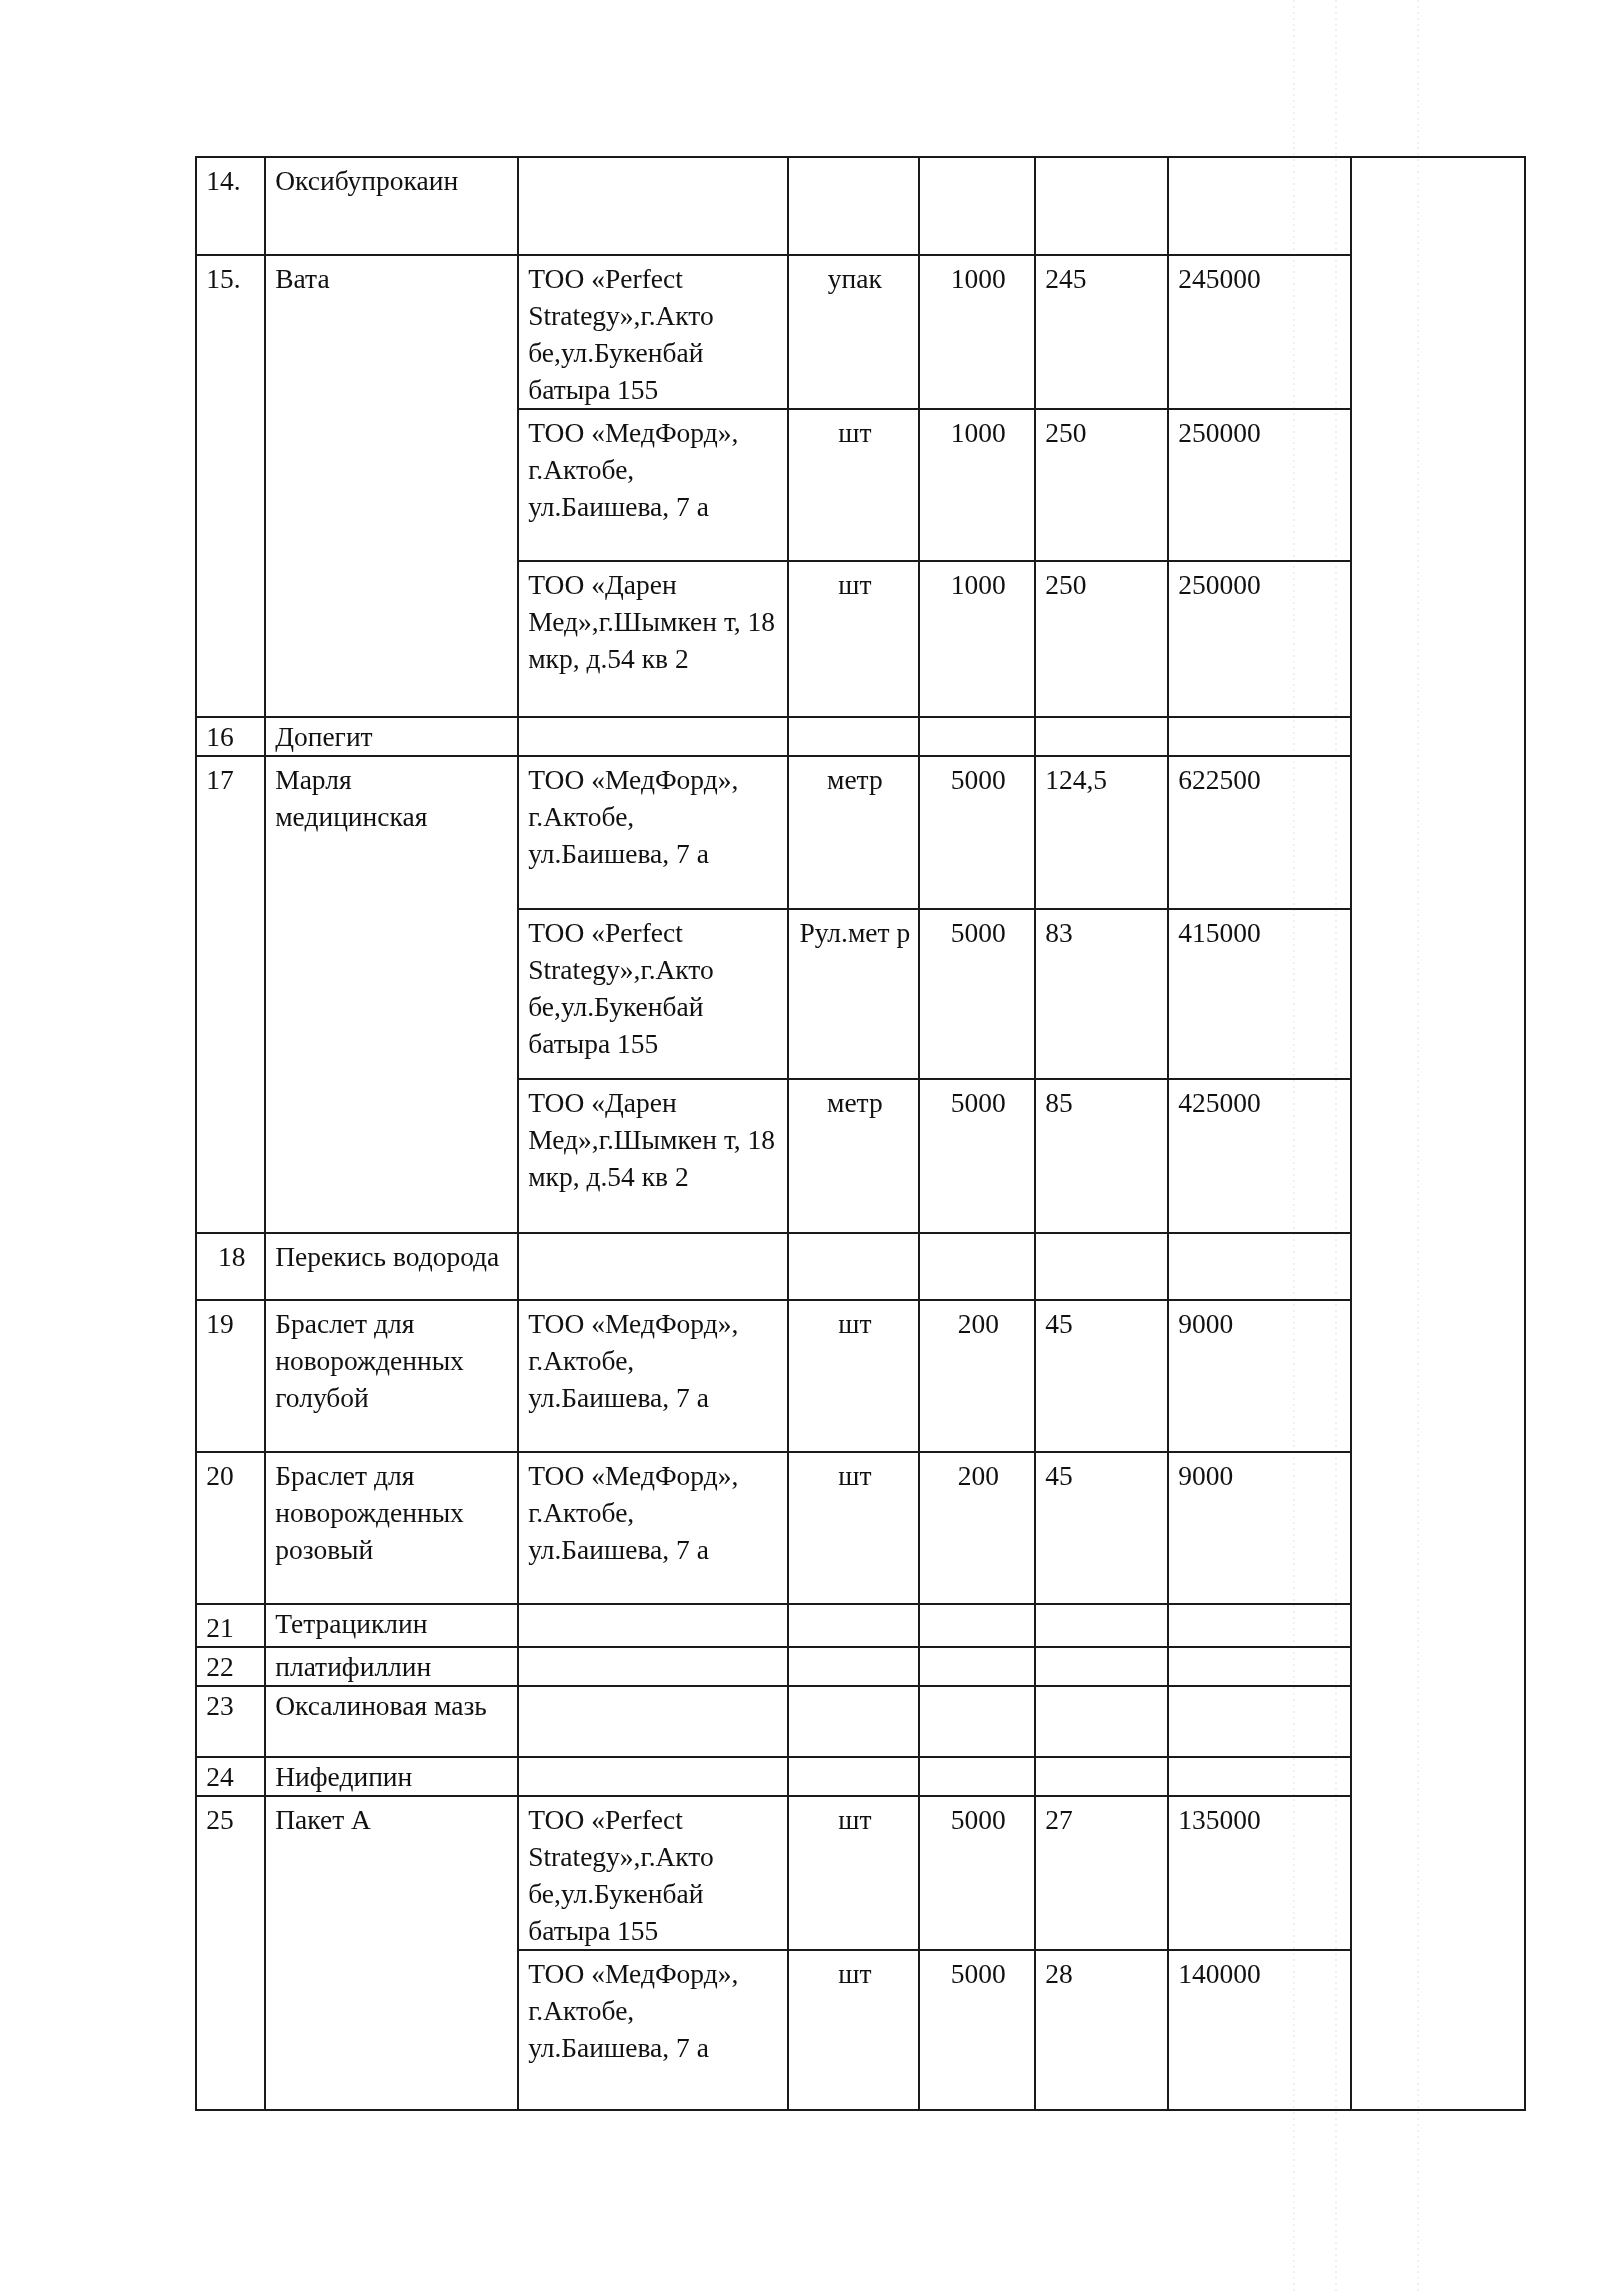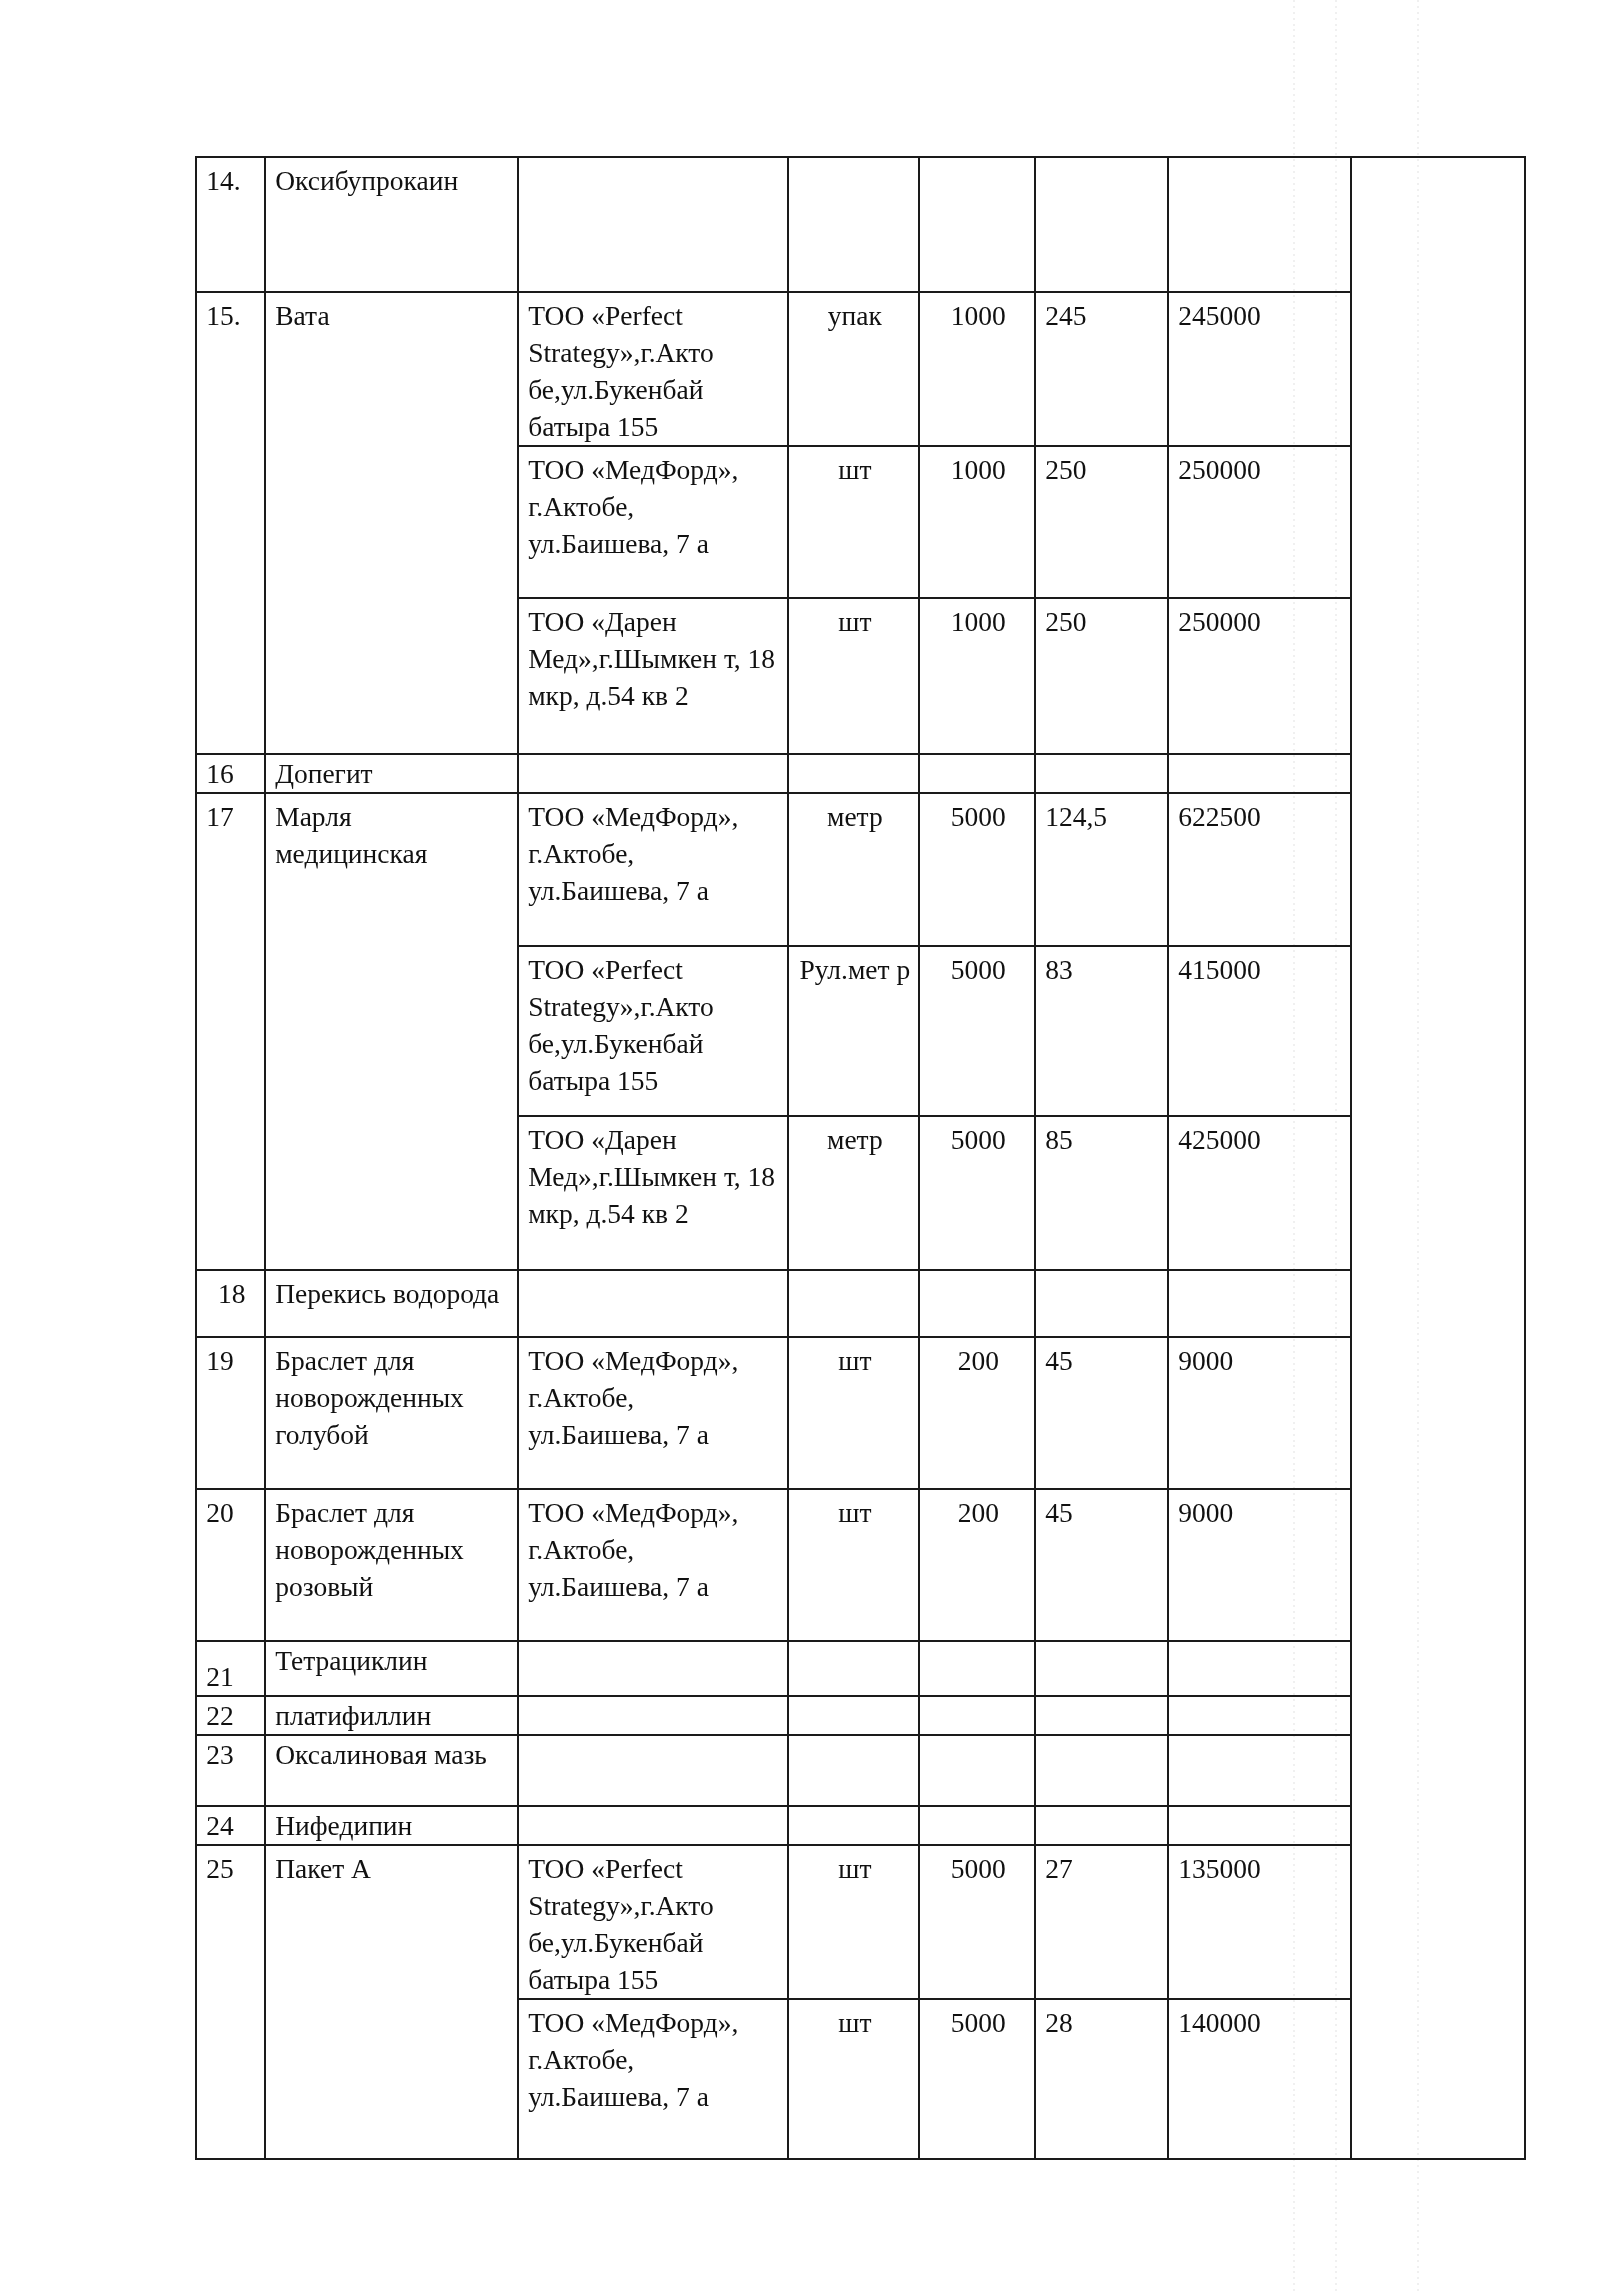--- a/index.html
+++ b/index.html
@@ -29,21 +29,21 @@
       <col style="width:253px">
       <col style="width:270px">
       <col style="width:131px">
     <col style="width:116px">
       <col style="width:133px">
       <col style="width:183px">
       <col style="width:174px">
   </colgroup>
 
   <tbody>
-      <tr style="height:135px">
+      <tr style="height:98px">
     <td class="num">14.</td>
     <td>Оксибупрокаин</td>
     <td></td>
     <td></td>
     <td></td>
     <td></td>
     <td></td>
     <td class="blank-col" rowspan="24"></td>
   </tr>
 
@@ -129,21 +129,21 @@
     <td class="num">20</td>
     <td>Браслет для новорожденных розовый</td>
     <td>ТОО «МедФорд», г.Актобе, ул.Баишева, 7 а</td>
     <td class="unit">шт</td>
     <td class="qty">200</td>
     <td class="price">45</td>
     <td class="total">9000</td>
   </tr>
 
   <tr style="height:35px">
-    <td class="num" style="padding-top:16px">21</td>
+    <td class="num" style="padding-top:4px">21</td>
     <td style="padding-top:0">Тетрациклин</td>
     <td></td>
     <td></td>
     <td></td>
     <td></td>
     <td></td>
   </tr>
 
   <tr style="height:37px">
     <td class="num" style="padding-top:0">22</td>

